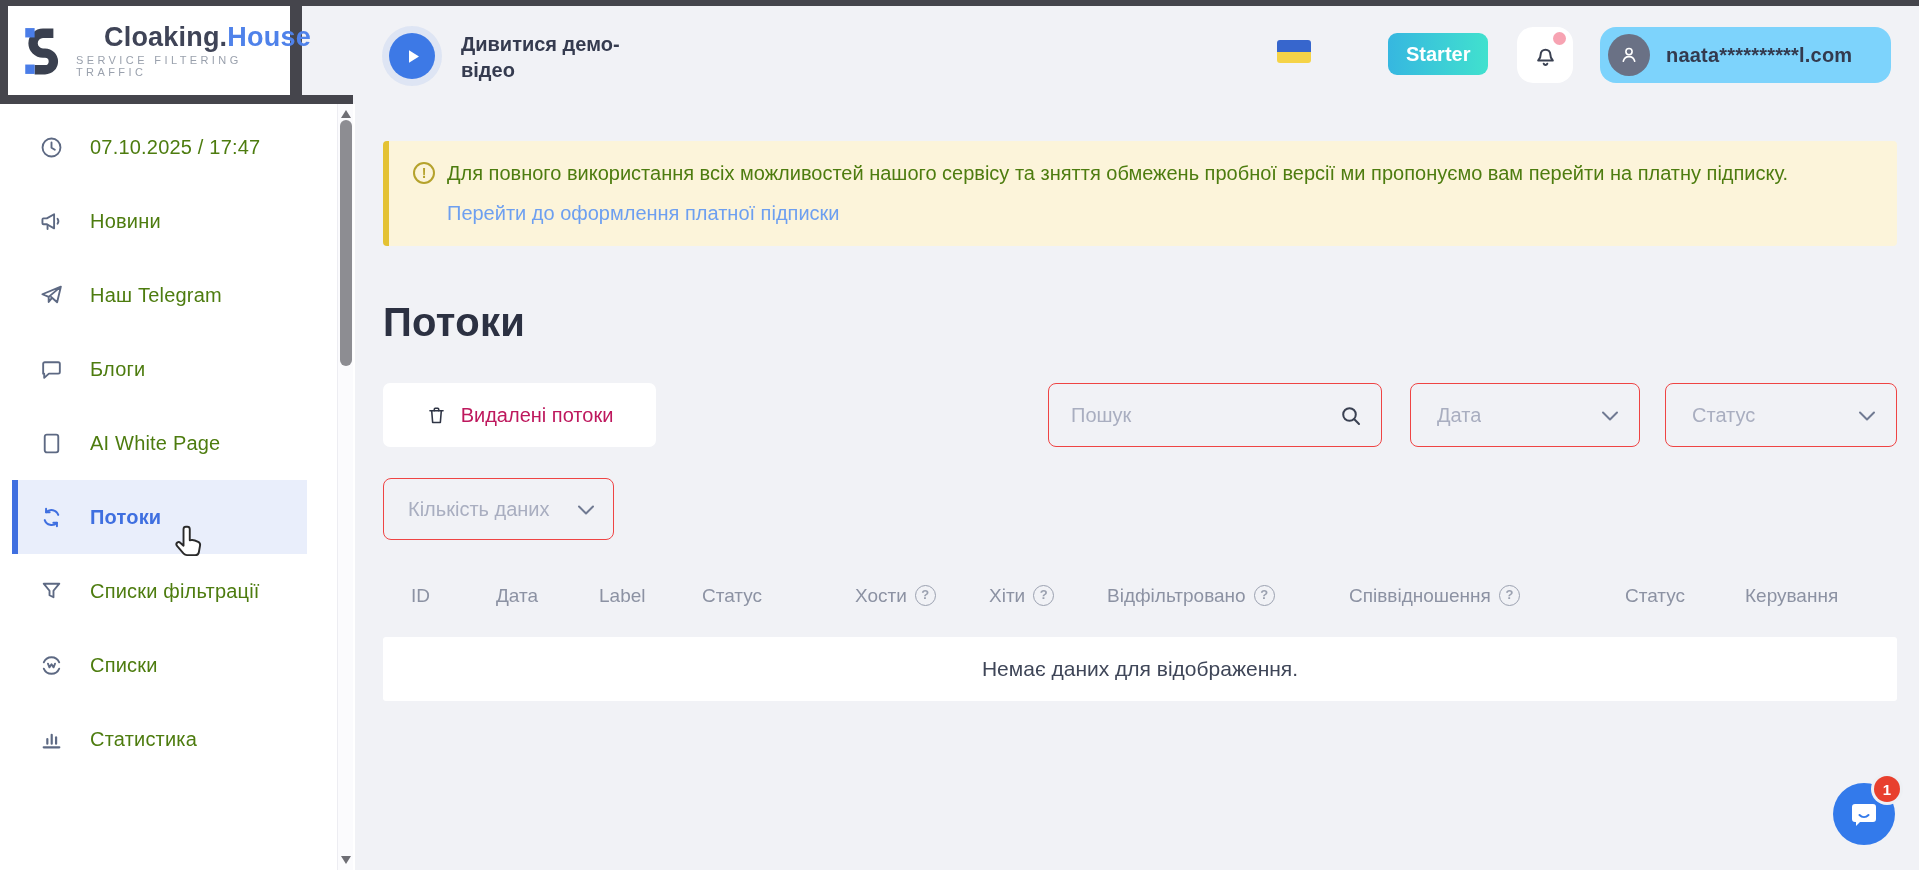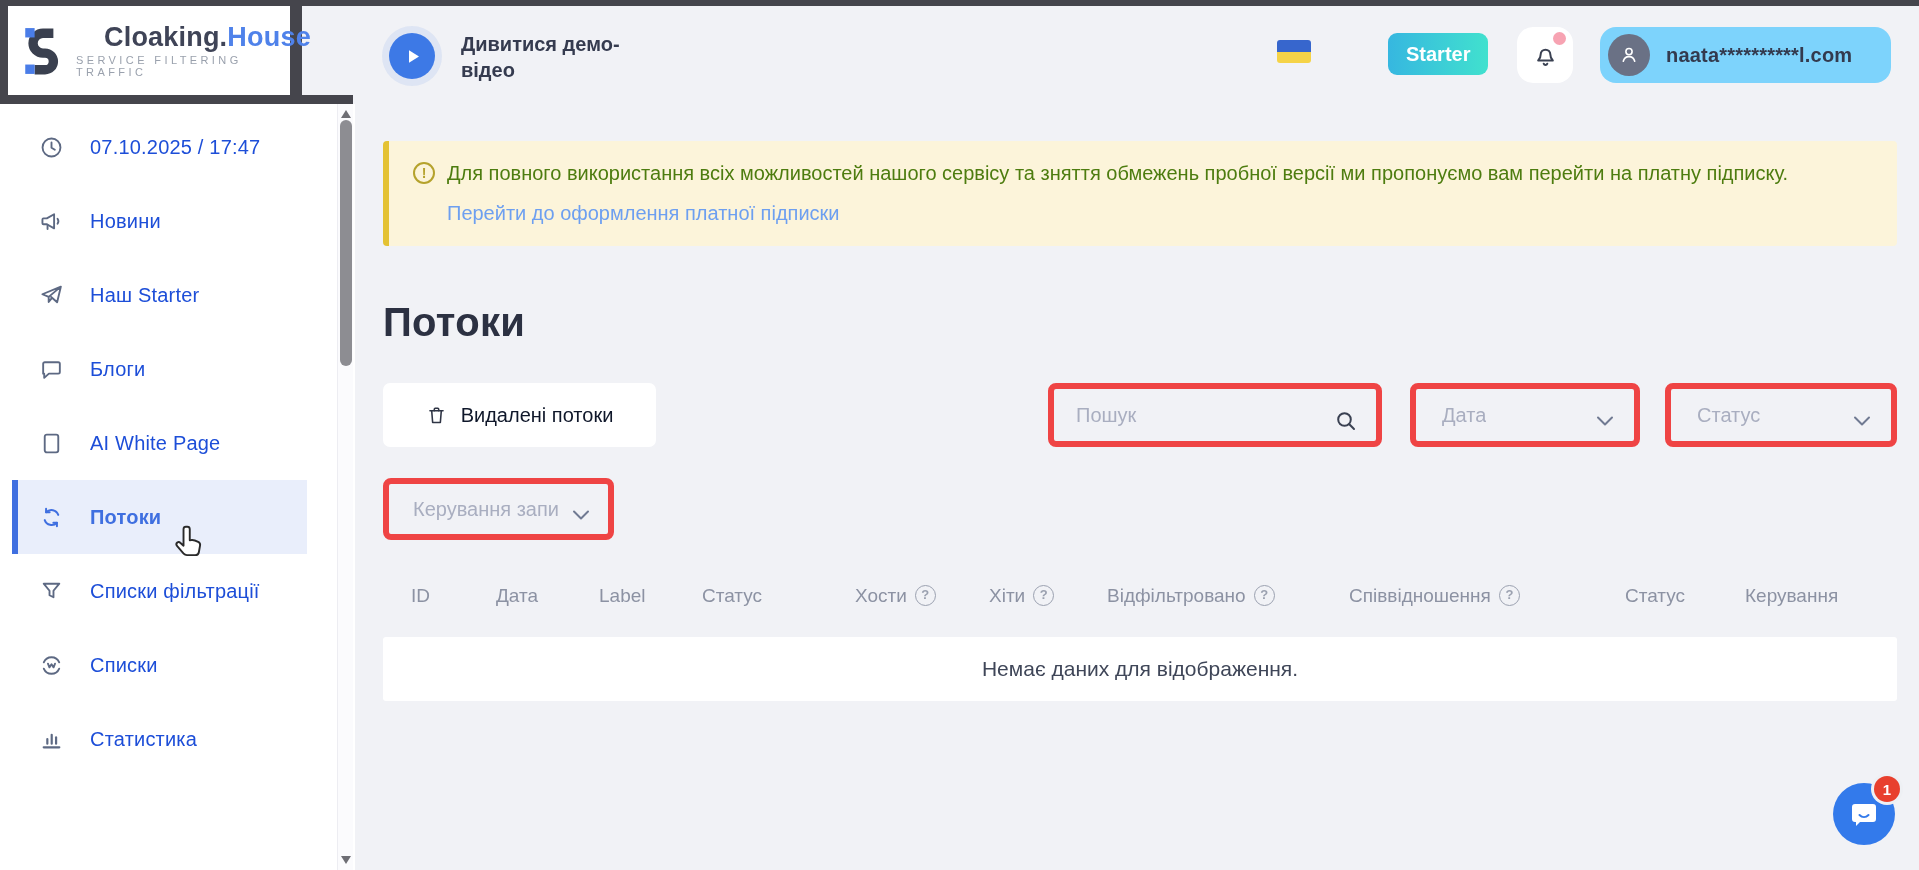--- a/index.html
+++ b/index.html
@@ -31,21 +31,21 @@
   
   .sidebar { position:absolute; left:0; top:104px; width:355px; height:766px; background:#fff; z-index:20; }
   .side-items { position:absolute; left:0; top:0; width:337px; padding-top:6px; }
   .side-item {
     height:74px; display:flex; align-items:center;
     margin:0 30px 0 12px; border-left:6px solid transparent; padding-left:20px;
     color:#5d6983; cursor:pointer;
   }
   .side-item .s-icon { width:26px; height:26px; flex:none; display:flex; align-items:center; justify-content:center; }
   .side-item .s-icon svg { width:25px; height:25px; }
-  .side-item .s-label { margin-left:26px; font-size:20px; font-weight:500; color:#1d4ed8; letter-spacing:.2px; white-space:nowrap; }
+  .side-item .s-label { margin-left:26px; font-size:20px; font-weight:500; color:#4d7c0f; letter-spacing:.2px; white-space:nowrap; }
   .side-item.static { cursor:default; }
   .side-item.active { background:#e9eefb; border-left-color:#3f6fe0; color:#3f6fe0; }
   .side-item.active .s-label { color:#3f6fe0; font-weight:600; }
 
   
   .sb-scroll { position:absolute; left:337px; top:0; width:16px; height:766px; background:#fbfbfd; border-left:1px solid #ededf2; }
   .sb-arrow { position:absolute; left:2px; width:12px; height:10px; color:#6e6e74; cursor:pointer; }
   .sb-arrow.up   { top:5px; }
   .sb-arrow.down { bottom:5px; }
   .sb-arrow svg { width:12px; height:10px; display:block; }
@@ -99,25 +99,25 @@
   .banner-text { font-size:20px; color:#4d7c0f; line-height:27px; max-width:1360px; }
   .banner-link { display:inline-block; margin-top:15px; font-size:20px; color:#6d9ff0; cursor:pointer; text-decoration:none; }
 
   
   .page-title { position:absolute; left:383px; top:300px; font-size:40px; font-weight:800; color:#2c3142; letter-spacing:.3px; }
 
   .controls { position:absolute; left:383px; top:383px; width:1514px; height:64px; display:flex; align-items:center; }
   .btn { height:64px; border:none; border-radius:7px; display:flex; align-items:center; justify-content:center; font-family:inherit; font-size:20px; cursor:pointer; }
   .btn-create { width:263px; background:#4376e4; color:#fff; font-weight:600; margin-right:25px; }
   .btn-create svg { margin-right:14px; }
-  .btn-deleted { width:273px; background:#fff; color:#0f172a; font-weight:500; }
+  .btn-deleted { width:273px; background:#fff; color:#be185d; font-weight:500; }
   .btn-deleted svg { margin-right:14px; }
 
   .field {
-    height:64px; border:6px solid #ef4444; border-radius:8px; background:transparent;
+    height:64px; border:1px solid #ef4444; border-radius:8px; background:transparent;
     display:flex; align-items:center; position:relative; cursor:pointer;
   }
   .field-search { margin-left:auto; width:334px; }
   .field-search input {
     width:100%; height:100%; border:none; outline:none; background:transparent;
     padding:0 60px 0 22px; font-size:20px; font-family:inherit; color:#3c4257;
   }
   .field-search input::placeholder { color:#a9aec0; }
   .search-icon { position:absolute; right:18px; top:20px; width:24px; height:24px; }
   .field .f-label { font-size:20px; color:#a9aec0; padding-left:26px; white-space:nowrap; overflow:hidden; }
@@ -203,21 +203,21 @@
       </span>
       <span class="s-label">Новини</span>
     </div>
 
     <div class="side-item">
       <span class="s-icon">
         <svg viewBox="0 0 24 24" fill="none" stroke="currentColor" stroke-width="1.8" stroke-linecap="round" stroke-linejoin="round">
             <path d="M21 3.5 3.2 10.8l5.6 2.2M21 3.5l-3.6 15-5.7-5M21 3.5 9.3 13.3v4.9l2.8-3.4"></path>
           </svg>
       </span>
-      <span class="s-label">Наш Starter</span>
+      <span class="s-label">Наш Telegram</span>
     </div>
 
     <div class="side-item">
       <span class="s-icon">
         <svg viewBox="0 0 24 24" fill="none" stroke="currentColor" stroke-width="1.8" stroke-linecap="round" stroke-linejoin="round">
             <path d="M4 6.5A1.5 1.5 0 0 1 5.5 5h13A1.5 1.5 0 0 1 20 6.5v8a1.5 1.5 0 0 1-1.5 1.5H9.5L5 20v-4H4V6.5z"></path>
           </svg>
       </span>
       <span class="s-label">Блоги</span>
     </div>
@@ -367,21 +367,21 @@
   <div class="field field-status">
     <span class="f-label">Статус</span>
     <svg class="chev" viewBox="0 0 18 12" fill="none" stroke="currentColor" stroke-width="2" stroke-linecap="round" stroke-linejoin="round">
         <path d="M2 2.5 9 9.5 16 2.5"></path>
       </svg>
   </div>
 </div>
 
 <div class="row2">
   <div class="field field-count">
-    <span class="f-label">Керування запи</span>
+    <span class="f-label">Кількість даних</span>
     <svg class="chev" viewBox="0 0 18 12" fill="none" stroke="currentColor" stroke-width="2" stroke-linecap="round" stroke-linejoin="round">
         <path d="M2 2.5 9 9.5 16 2.5"></path>
       </svg>
   </div>
 </div>
 
 <div class="thead">
   <div class="th th-0">
       <span>ID</span>
     </div>

